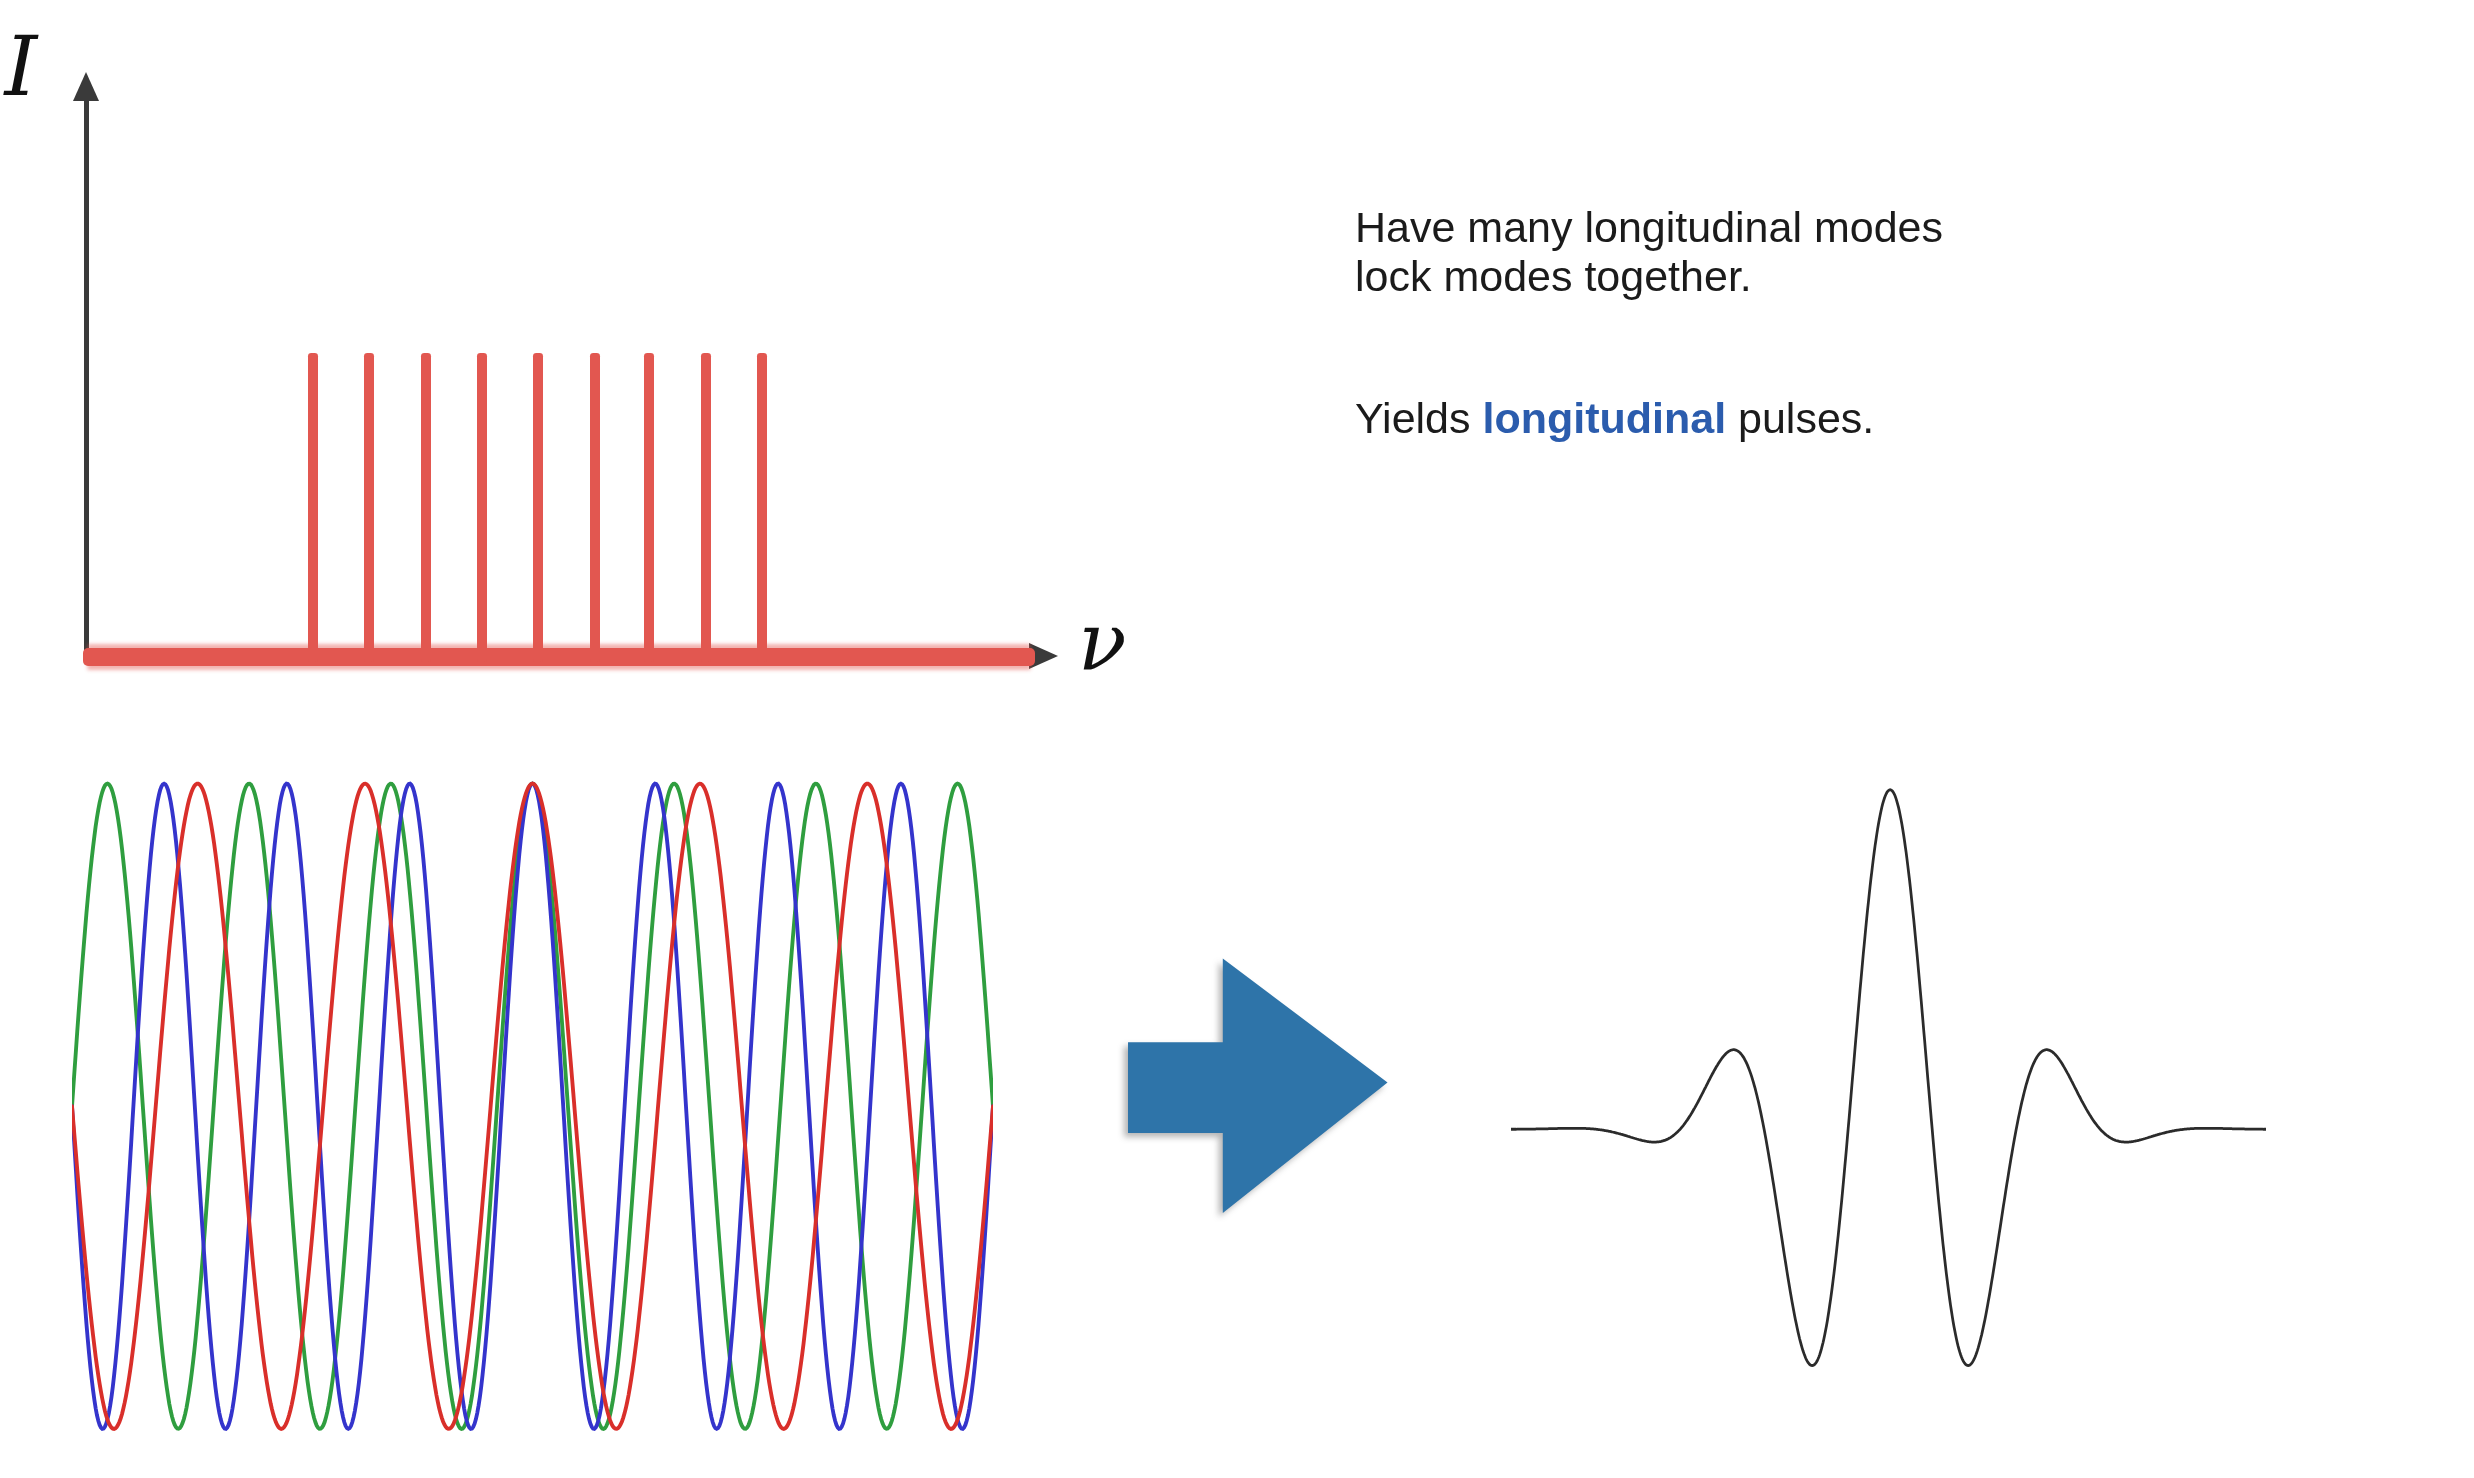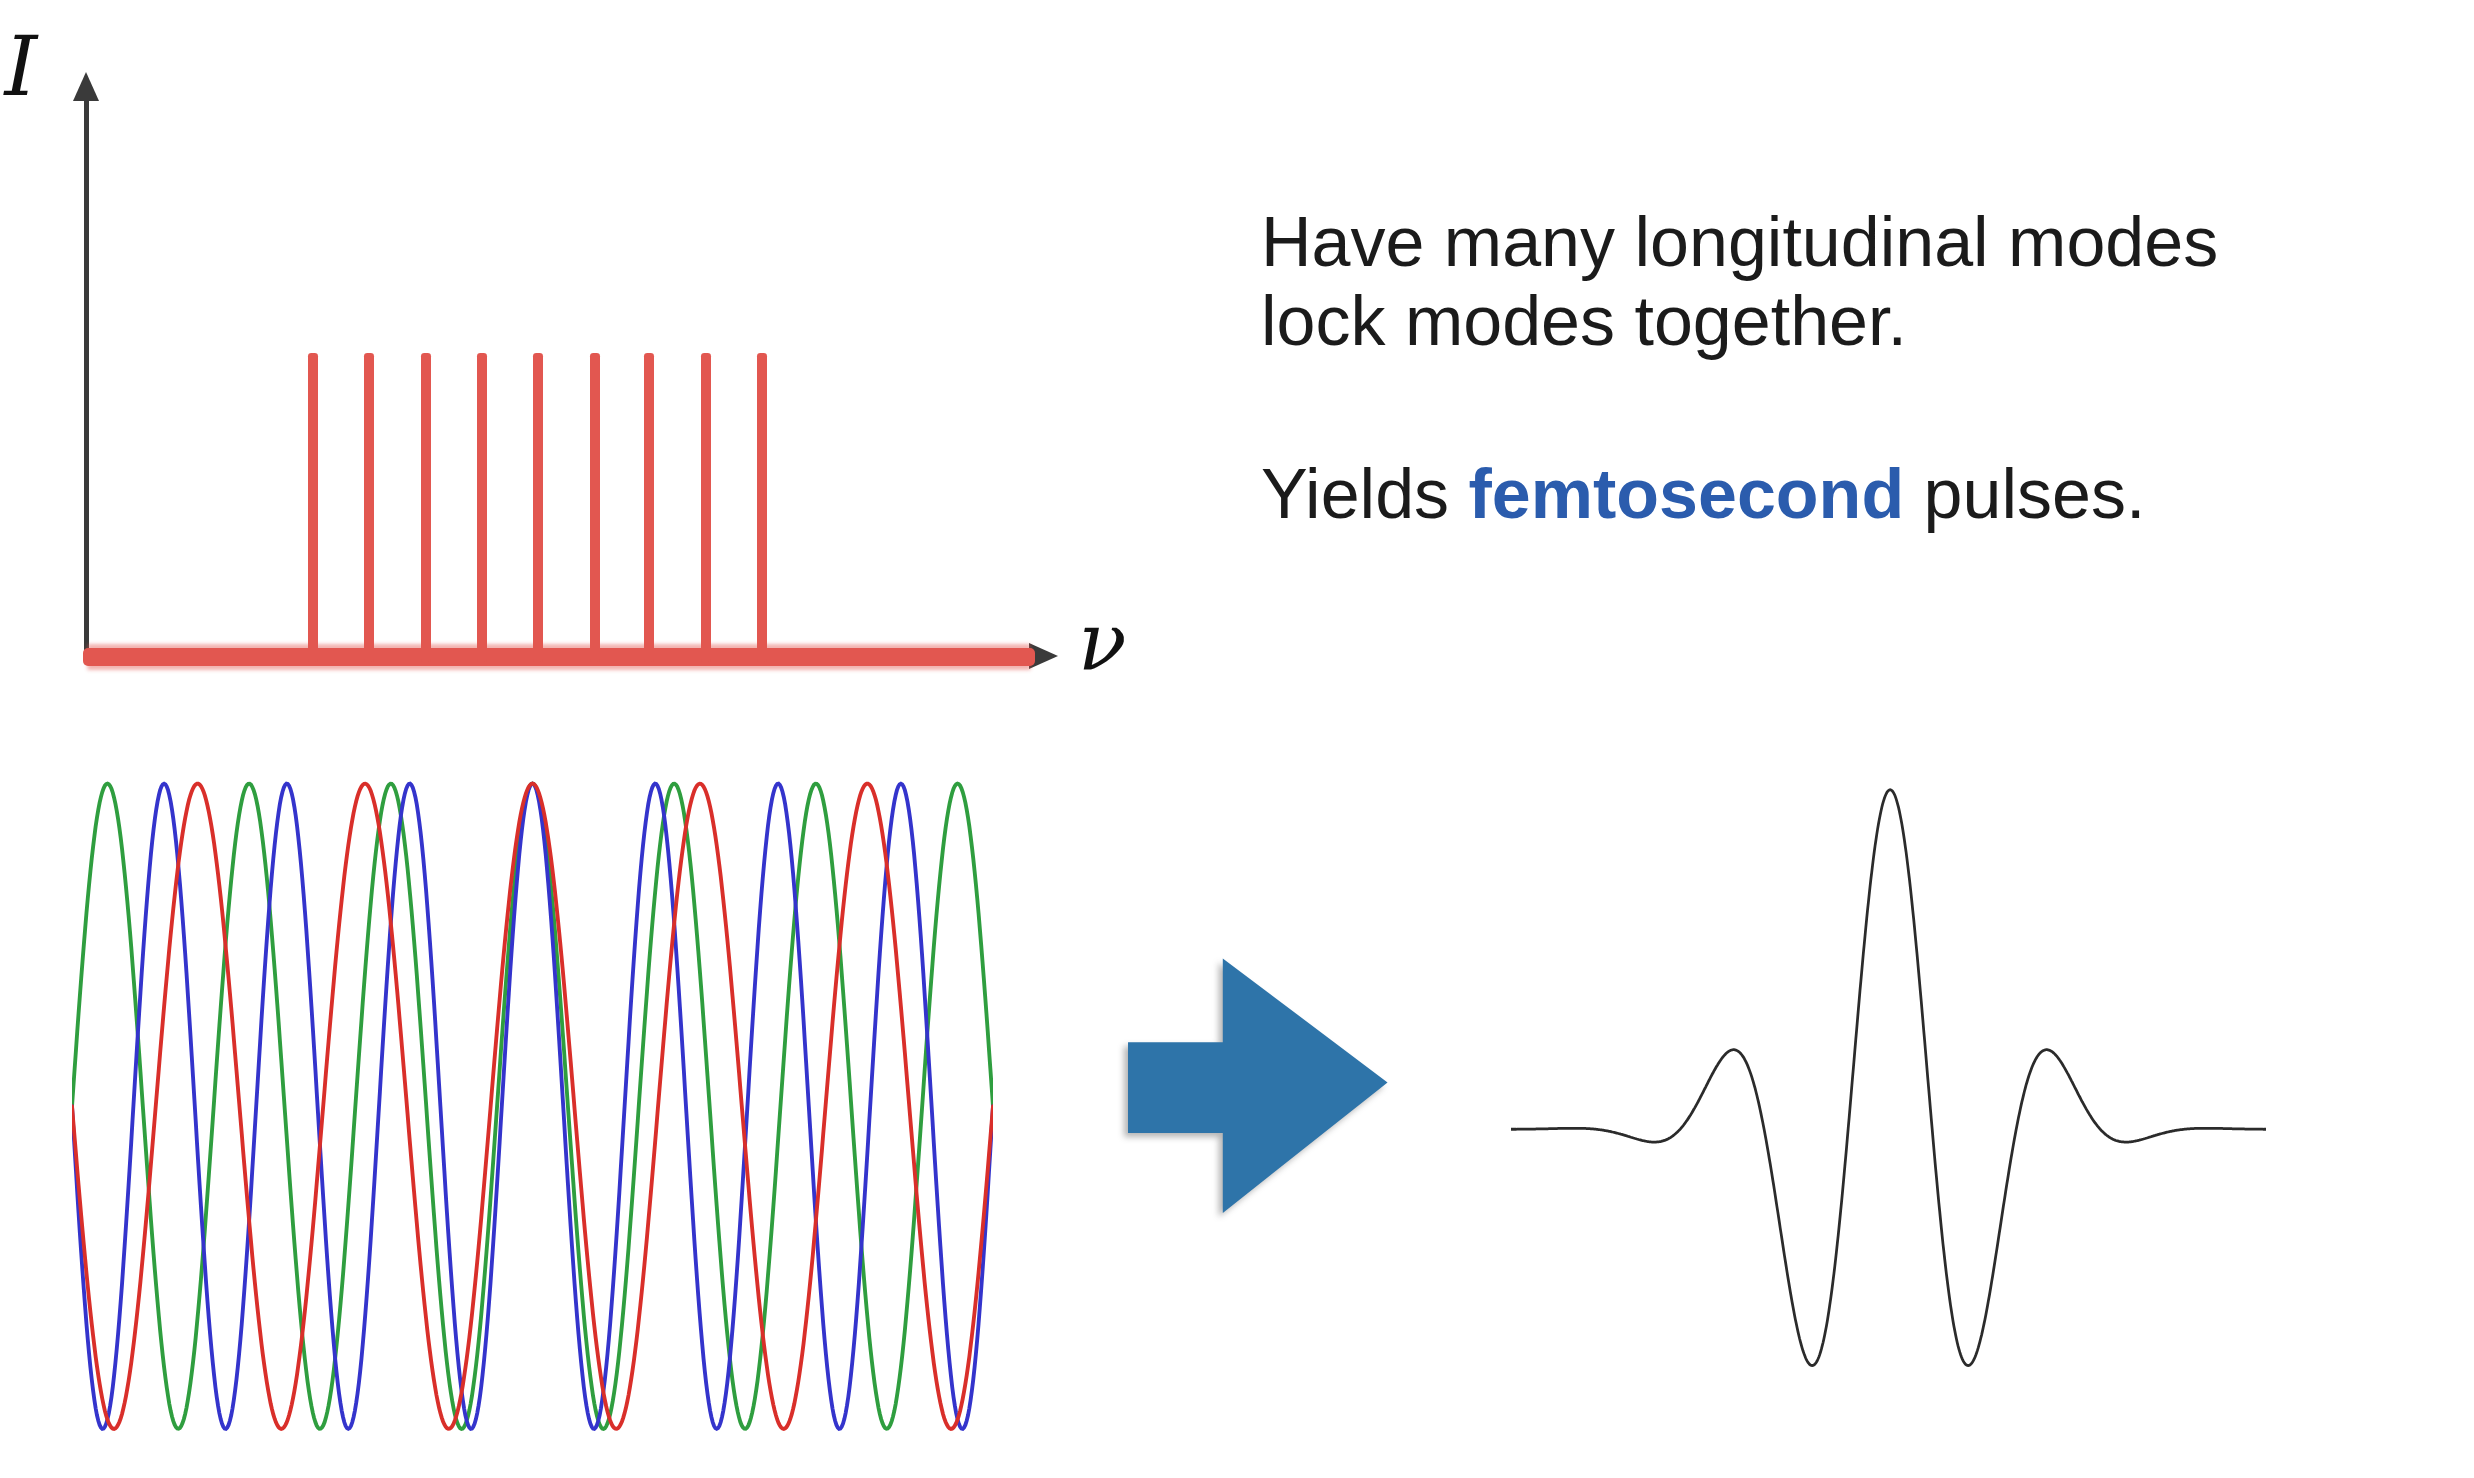--- a/index.html
+++ b/index.html
@@ -20,22 +20,22 @@
   #x-axis-head{position:absolute;left:1029px;top:643px;width:0;height:0;
                border-top:13.2px solid transparent;border-bottom:13.2px solid transparent;
                border-left:29px solid #222;}
   #comb-baseline{position:absolute;left:83px;top:648px;width:952px;height:17.6px;
                  border-radius:5px;
                  box-shadow:0 8.3px 3.9px -4.4px rgba(226,87,80,.45),
                             0 -8.3px 3.9px -4.4px rgba(226,87,80,.45);}
   .spike{position:absolute;border-radius:3.3px;}
 
   
-  #text-block{position:absolute;left:1261px;top:203px;width:1119px;
-              font-size:70px;line-height:1.13;color:#1b1b1b;}
+  #text-block{position:absolute;left:1355px;top:203px;width:1119px;
+              font-size:43px;line-height:1.13;color:#1b1b1b;}
   #yields-line{margin-top:94px;}
   #femto-highlight{font-weight:bold;}
 
   
   #modes-svg{position:absolute;display:block;}
   #arrow-svg{position:absolute;left:1114px;top:943px;display:block;
              filter:drop-shadow(-3.3px 4.4px 3.3px rgba(90,90,90,.45));}
   #pulse-svg{position:absolute;display:block;}
 </style>
 </head>
@@ -61,21 +61,21 @@
         <div class="spike" style="left: 701px; top: 353px; width: 10px; height: 309px; background: rgb(226, 87, 80);"></div>
         <div class="spike" style="left: 757px; top: 353px; width: 10px; height: 309px; background: rgb(226, 87, 80);"></div>
       </div>
     <div id="nu-label">ν</div>
   </div>
 
   <div id="text-block" style="color: rgb(27, 27, 27);">
     <div>Have many longitudinal modes</div>
     <div>lock modes together.</div>
     <div id="yields-line">
-      <span>Yields </span><span id="femto-highlight" style="color: rgb(43, 92, 173);">femtosecond</span><span> pulses.</span>
+      <span>Yields </span><span id="femto-highlight" style="color: rgb(43, 92, 173);">longitudinal</span><span> pulses.</span>
     </div>
   </div>
 
   <svg id="modes-svg" width="921" height="662" viewBox="0 0 1670 1200" style="left: 72px; top: 778px;">
       <polyline points="0.0,595.0 2.4,560.9 4.8,526.9 7.2,493.1 9.5,459.7 11.9,426.8 14.3,394.4 16.7,362.7 19.1,331.8 21.5,301.7 23.9,272.7 26.2,244.8 28.6,218.1 31.0,192.6 33.4,168.6 35.8,145.9 38.2,124.8 40.6,105.3 42.9,87.5 45.3,71.4 47.7,57.1 50.1,44.6 52.5,34.0 54.9,25.3 57.3,18.5 59.6,13.7 62.0,10.8 64.4,10.0 66.8,11.2 69.2,14.3 71.6,19.4 74.0,26.5 76.3,35.5 78.7,46.4 81.1,59.2 83.5,73.8 85.9,90.1 88.3,108.2 90.7,128.0 93.0,149.3 95.4,172.2 97.8,196.5 100.2,222.1 102.6,249.0 105.0,277.1 107.4,306.3 109.7,336.5 112.1,367.5 114.5,399.3 116.9,431.8 119.3,464.8 121.7,498.3 124.1,532.1 126.4,566.1 128.8,600.3 131.2,634.4 133.6,668.3 136.0,702.0 138.4,735.4 140.8,768.3 143.1,800.6 145.5,832.1 147.9,862.9 150.3,892.8 152.7,921.6 155.1,949.4 157.5,975.9 159.8,1001.2 162.2,1025.0 164.6,1047.4 167.0,1068.3 169.4,1087.5 171.8,1105.1 174.2,1120.9 176.5,1135.0 178.9,1147.2 181.3,1157.5 183.7,1165.9 186.1,1172.4 188.5,1176.9 190.9,1179.4 193.2,1179.9 195.6,1178.5 198.0,1175.1 200.4,1169.6 202.8,1162.3 205.2,1153.0 207.6,1141.8 209.9,1128.7 212.3,1113.8 214.7,1097.2 217.1,1078.8 219.5,1058.8 221.9,1037.3 224.3,1014.2 226.6,989.7 229.0,963.8 231.4,936.7 233.8,908.5 236.2,879.1 238.6,848.8 241.0,817.7 243.3,785.7 245.7,753.2 248.1,720.1 250.5,686.5 252.9,652.7 255.3,618.6 257.7,584.5 260.0,550.4 262.4,516.5 264.8,482.8 267.2,449.5 269.6,416.7 272.0,384.5 274.4,353.1 276.7,322.4 279.1,292.7 281.5,264.0 283.9,236.4 286.3,210.1 288.7,185.1 291.1,161.4 293.4,139.3 295.8,118.7 298.2,99.7 300.6,82.4 303.0,66.8 305.4,53.0 307.8,41.1 310.1,31.1 312.5,23.0 314.9,16.8 317.3,12.6 319.7,10.4 322.1,10.1 324.5,11.9 326.8,15.7 329.2,21.4 331.6,29.0 334.0,38.6 336.4,50.1 338.8,63.5 341.2,78.6 343.5,95.5 345.9,114.1 348.3,134.4 350.7,156.2 353.1,179.5 355.5,204.2 357.9,230.3 360.2,257.5 362.6,286.0 365.0,315.5 367.4,345.9 369.8,377.2 372.2,409.2 374.6,441.9 376.9,475.1 379.3,508.7 381.7,542.6 384.1,576.6 386.5,610.8 388.9,644.8 391.3,678.7 393.6,712.3 396.0,745.6 398.4,778.3 400.8,810.4 403.2,841.7 405.6,872.2 408.0,901.8 410.3,930.3 412.7,957.7 415.1,983.8 417.5,1008.7 419.9,1032.1 422.3,1054.0 424.7,1074.4 427.0,1093.1 429.4,1110.1 431.8,1125.4 434.2,1138.9 436.6,1150.6 439.0,1160.3 441.4,1168.1 443.7,1174.0 446.1,1177.9 448.5,1179.8 450.9,1179.7 453.3,1177.6 455.7,1173.6 458.1,1167.6 460.4,1159.6 462.8,1149.7 465.2,1137.9 467.6,1124.3 470.0,1108.9 472.4,1091.7 474.8,1072.9 477.1,1052.4 479.5,1030.3 481.9,1006.8 484.3,981.9 486.7,955.6 489.1,928.1 491.5,899.5 493.8,869.9 496.2,839.3 498.6,807.9 501.0,775.8 503.4,743.0 505.8,709.8 508.2,676.1 510.5,642.2 512.9,608.1 515.3,574.0 517.7,539.9 520.1,506.1 522.5,472.5 524.9,439.4 527.2,406.8 529.6,374.8 532.0,343.5 534.4,313.2 536.8,283.8 539.2,255.4 541.6,228.2 543.9,202.3 546.3,177.6 548.7,154.5 551.1,132.8 553.5,112.6 555.9,94.2 558.3,77.4 560.6,62.4 563.0,49.2 565.4,37.8 567.8,28.4 570.2,20.9 572.6,15.3 575.0,11.7 577.3,10.1 579.7,10.5 582.1,12.8 584.5,17.2 586.9,23.5 589.3,31.8 591.7,42.0 594.0,54.0 596.4,67.9 598.8,83.6 601.2,101.1 603.6,120.2 606.0,140.9 608.4,163.2 610.7,186.9 613.1,212.1 615.5,238.5 617.9,266.2 620.3,295.0 622.7,324.7 625.1,355.5 627.4,387.0 629.8,419.2 632.2,452.1 634.6,485.4 637.0,519.1 639.4,553.0 641.8,587.1 644.1,621.2 646.5,655.3 648.9,689.1 651.3,722.6 653.7,755.7 656.1,788.2 658.5,820.1 660.8,851.2 663.2,881.4 665.6,910.7 668.0,938.9 670.4,965.9 672.8,991.6 675.2,1016.0 677.5,1039.0 679.9,1060.4 682.3,1080.3 684.7,1098.5 687.1,1115.0 689.5,1129.8 691.9,1142.7 694.2,1153.8 696.6,1162.9 699.0,1170.1 701.4,1175.4 703.8,1178.7 706.2,1180.0 708.6,1179.3 710.9,1176.6 713.3,1172.0 715.7,1165.3 718.1,1156.8 720.5,1146.3 722.9,1134.0 725.3,1119.8 727.6,1103.8 730.0,1086.1 732.4,1066.7 734.8,1045.8 737.2,1023.2 739.6,999.3 742.0,973.9 744.3,947.3 746.7,919.5 749.1,890.5 751.5,860.6 753.9,829.7 756.3,798.1 758.7,765.8 761.0,732.8 763.4,699.5 765.8,665.7 768.2,631.7 770.6,597.6 773.0,563.5 775.4,529.5 777.7,495.7 780.1,462.3 782.5,429.3 784.9,396.8 787.3,365.1 789.7,334.1 792.1,304.0 794.4,274.9 796.8,246.9 799.2,220.1 801.6,194.5 804.0,170.4 806.4,147.6 808.8,126.4 811.1,106.8 813.5,88.8 815.9,72.6 818.3,58.1 820.7,45.5 823.1,34.7 825.5,25.9 827.8,18.9 830.2,14.0 832.6,11.0 835.0,10.0 837.4,11.0 839.8,14.0 842.2,18.9 844.5,25.9 846.9,34.7 849.3,45.5 851.7,58.1 854.1,72.6 856.5,88.8 858.9,106.8 861.2,126.4 863.6,147.6 866.0,170.4 868.4,194.5 870.8,220.1 873.2,246.9 875.6,274.9 877.9,304.0 880.3,334.1 882.7,365.1 885.1,396.8 887.5,429.3 889.9,462.3 892.3,495.7 894.6,529.5 897.0,563.5 899.4,597.6 901.8,631.7 904.2,665.7 906.6,699.5 909.0,732.8 911.3,765.8 913.7,798.1 916.1,829.7 918.5,860.6 920.9,890.5 923.3,919.5 925.7,947.3 928.0,973.9 930.4,999.3 932.8,1023.2 935.2,1045.8 937.6,1066.7 940.0,1086.1 942.4,1103.8 944.7,1119.8 947.1,1134.0 949.5,1146.3 951.9,1156.8 954.3,1165.3 956.7,1172.0 959.1,1176.6 961.4,1179.3 963.8,1180.0 966.2,1178.7 968.6,1175.4 971.0,1170.1 973.4,1162.9 975.8,1153.8 978.1,1142.7 980.5,1129.8 982.9,1115.0 985.3,1098.5 987.7,1080.3 990.1,1060.4 992.5,1039.0 994.8,1016.0 997.2,991.6 999.6,965.9 1002.0,938.9 1004.4,910.7 1006.8,881.4 1009.2,851.2 1011.5,820.1 1013.9,788.2 1016.3,755.7 1018.7,722.6 1021.1,689.1 1023.5,655.3 1025.9,621.2 1028.2,587.1 1030.6,553.0 1033.0,519.1 1035.4,485.4 1037.8,452.1 1040.2,419.2 1042.6,387.0 1044.9,355.5 1047.3,324.7 1049.7,295.0 1052.1,266.2 1054.5,238.5 1056.9,212.1 1059.3,186.9 1061.6,163.2 1064.0,140.9 1066.4,120.2 1068.8,101.1 1071.2,83.6 1073.6,67.9 1076.0,54.0 1078.3,42.0 1080.7,31.8 1083.1,23.5 1085.5,17.2 1087.9,12.8 1090.3,10.5 1092.7,10.1 1095.0,11.7 1097.4,15.3 1099.8,20.9 1102.2,28.4 1104.6,37.8 1107.0,49.2 1109.4,62.4 1111.7,77.4 1114.1,94.2 1116.5,112.6 1118.9,132.8 1121.3,154.5 1123.7,177.6 1126.1,202.3 1128.4,228.2 1130.8,255.4 1133.2,283.8 1135.6,313.2 1138.0,343.5 1140.4,374.8 1142.8,406.8 1145.1,439.4 1147.5,472.5 1149.9,506.1 1152.3,539.9 1154.7,574.0 1157.1,608.1 1159.5,642.2 1161.8,676.1 1164.2,709.8 1166.6,743.0 1169.0,775.8 1171.4,807.9 1173.8,839.3 1176.2,869.9 1178.5,899.5 1180.9,928.1 1183.3,955.6 1185.7,981.9 1188.1,1006.8 1190.5,1030.3 1192.9,1052.4 1195.2,1072.9 1197.6,1091.7 1200.0,1108.9 1202.4,1124.3 1204.8,1137.9 1207.2,1149.7 1209.6,1159.6 1211.9,1167.6 1214.3,1173.6 1216.7,1177.6 1219.1,1179.7 1221.5,1179.8 1223.9,1177.9 1226.3,1174.0 1228.6,1168.1 1231.0,1160.3 1233.4,1150.6 1235.8,1138.9 1238.2,1125.4 1240.6,1110.1 1243.0,1093.1 1245.3,1074.4 1247.7,1054.0 1250.1,1032.1 1252.5,1008.7 1254.9,983.8 1257.3,957.7 1259.7,930.3 1262.0,901.8 1264.4,872.2 1266.8,841.7 1269.2,810.4 1271.6,778.3 1274.0,745.6 1276.4,712.3 1278.7,678.7 1281.1,644.8 1283.5,610.8 1285.9,576.6 1288.3,542.6 1290.7,508.7 1293.1,475.1 1295.4,441.9 1297.8,409.2 1300.2,377.2 1302.6,345.9 1305.0,315.5 1307.4,286.0 1309.8,257.5 1312.1,230.3 1314.5,204.2 1316.9,179.5 1319.3,156.2 1321.7,134.4 1324.1,114.1 1326.5,95.5 1328.8,78.6 1331.2,63.5 1333.6,50.1 1336.0,38.6 1338.4,29.0 1340.8,21.4 1343.2,15.7 1345.5,11.9 1347.9,10.1 1350.3,10.4 1352.7,12.6 1355.1,16.8 1357.5,23.0 1359.9,31.1 1362.2,41.1 1364.6,53.0 1367.0,66.8 1369.4,82.4 1371.8,99.7 1374.2,118.7 1376.6,139.3 1378.9,161.4 1381.3,185.1 1383.7,210.1 1386.1,236.4 1388.5,264.0 1390.9,292.7 1393.3,322.4 1395.6,353.1 1398.0,384.5 1400.4,416.7 1402.8,449.5 1405.2,482.8 1407.6,516.5 1410.0,550.4 1412.3,584.5 1414.7,618.6 1417.1,652.7 1419.5,686.5 1421.9,720.1 1424.3,753.2 1426.7,785.7 1429.0,817.7 1431.4,848.8 1433.8,879.1 1436.2,908.5 1438.6,936.7 1441.0,963.8 1443.4,989.7 1445.7,1014.2 1448.1,1037.3 1450.5,1058.8 1452.9,1078.8 1455.3,1097.2 1457.7,1113.8 1460.1,1128.7 1462.4,1141.8 1464.8,1153.0 1467.2,1162.3 1469.6,1169.6 1472.0,1175.1 1474.4,1178.5 1476.8,1179.9 1479.1,1179.4 1481.5,1176.9 1483.9,1172.4 1486.3,1165.9 1488.7,1157.5 1491.1,1147.2 1493.5,1135.0 1495.8,1120.9 1498.2,1105.1 1500.6,1087.5 1503.0,1068.3 1505.4,1047.4 1507.8,1025.0 1510.2,1001.2 1512.5,975.9 1514.9,949.4 1517.3,921.6 1519.7,892.8 1522.1,862.9 1524.5,832.1 1526.9,800.6 1529.2,768.3 1531.6,735.4 1534.0,702.0 1536.4,668.3 1538.8,634.4 1541.2,600.3 1543.6,566.1 1545.9,532.1 1548.3,498.3 1550.7,464.8 1553.1,431.8 1555.5,399.3 1557.9,367.5 1560.3,336.5 1562.6,306.3 1565.0,277.1 1567.4,249.0 1569.8,222.1 1572.2,196.5 1574.6,172.2 1577.0,149.3 1579.3,128.0 1581.7,108.2 1584.1,90.1 1586.5,73.8 1588.9,59.2 1591.3,46.4 1593.7,35.5 1596.0,26.5 1598.4,19.4 1600.8,14.3 1603.2,11.2 1605.6,10.0 1608.0,10.8 1610.4,13.7 1612.7,18.5 1615.1,25.3 1617.5,34.0 1619.9,44.6 1622.3,57.1 1624.7,71.4 1627.1,87.5 1629.4,105.3 1631.8,124.8 1634.2,145.9 1636.6,168.6 1639.0,192.6 1641.4,218.1 1643.8,244.8 1646.1,272.7 1648.5,301.7 1650.9,331.8 1653.3,362.7 1655.7,394.4 1658.1,426.8 1660.5,459.7 1662.8,493.1 1665.2,526.9 1667.6,560.9 1670.0,595.0" fill="none" stroke="#2f9e3f" stroke-width="7" stroke-linecap="round"></polyline>
       <polyline points="0.0,595.0 2.4,634.4 4.8,673.5 7.2,712.3 9.5,750.6 11.9,788.2 14.3,824.9 16.7,860.6 19.1,895.0 21.5,928.1 23.9,959.7 26.2,989.7 28.6,1017.8 31.0,1044.1 33.4,1068.3 35.8,1090.3 38.2,1110.1 40.6,1127.6 42.9,1142.7 45.3,1155.3 47.7,1165.3 50.1,1172.8 52.5,1177.6 54.9,1179.9 57.3,1179.4 59.6,1176.3 62.0,1170.6 64.4,1162.3 66.8,1151.4 69.2,1137.9 71.6,1122.1 74.0,1103.8 76.3,1083.2 78.7,1060.4 81.1,1035.5 83.5,1008.7 85.9,979.9 88.3,949.4 90.7,917.3 93.0,883.7 95.4,848.8 97.8,812.8 100.2,775.8 102.6,737.9 105.0,699.5 107.4,660.5 109.7,621.2 112.1,581.9 114.5,542.6 116.9,503.5 119.3,464.8 121.7,426.8 124.1,389.4 126.4,353.1 128.8,317.8 131.2,283.8 133.6,251.1 136.0,220.1 138.4,190.7 140.8,163.2 143.1,137.6 145.5,114.1 147.9,92.8 150.3,73.8 152.7,57.1 155.1,42.8 157.5,31.1 159.8,21.9 162.2,15.3 164.6,11.3 167.0,10.0 169.4,11.3 171.8,15.3 174.2,21.9 176.5,31.1 178.9,42.8 181.3,57.1 183.7,73.8 186.1,92.8 188.5,114.1 190.9,137.6 193.2,163.2 195.6,190.7 198.0,220.1 200.4,251.1 202.8,283.8 205.2,317.8 207.6,353.1 209.9,389.4 212.3,426.8 214.7,464.8 217.1,503.5 219.5,542.6 221.9,581.9 224.3,621.2 226.6,660.5 229.0,699.5 231.4,737.9 233.8,775.8 236.2,812.8 238.6,848.8 241.0,883.7 243.3,917.3 245.7,949.4 248.1,979.9 250.5,1008.7 252.9,1035.5 255.3,1060.4 257.7,1083.2 260.0,1103.8 262.4,1122.1 264.8,1137.9 267.2,1151.4 269.6,1162.3 272.0,1170.6 274.4,1176.3 276.7,1179.4 279.1,1179.9 281.5,1177.6 283.9,1172.8 286.3,1165.3 288.7,1155.3 291.1,1142.7 293.4,1127.6 295.8,1110.1 298.2,1090.3 300.6,1068.3 303.0,1044.1 305.4,1017.8 307.8,989.7 310.1,959.7 312.5,928.1 314.9,895.0 317.3,860.6 319.7,824.9 322.1,788.2 324.5,750.6 326.8,712.3 329.2,673.5 331.6,634.4 334.0,595.0 336.4,555.6 338.8,516.5 341.2,477.7 343.5,439.4 345.9,401.8 348.3,365.1 350.7,329.4 353.1,295.0 355.5,261.9 357.9,230.3 360.2,200.3 362.6,172.2 365.0,145.9 367.4,121.7 369.8,99.7 372.2,79.9 374.6,62.4 376.9,47.3 379.3,34.7 381.7,24.7 384.1,17.2 386.5,12.4 388.9,10.1 391.3,10.6 393.6,13.7 396.0,19.4 398.4,27.7 400.8,38.6 403.2,52.1 405.6,67.9 408.0,86.2 410.3,106.8 412.7,129.6 415.1,154.5 417.5,181.3 419.9,210.1 422.3,240.6 424.7,272.7 427.0,306.3 429.4,341.2 431.8,377.2 434.2,414.2 436.6,452.1 439.0,490.5 441.4,529.5 443.7,568.8 446.1,608.1 448.5,647.4 450.9,686.5 453.3,725.2 455.7,763.2 458.1,800.6 460.4,836.9 462.8,872.2 465.2,906.2 467.6,938.9 470.0,969.9 472.4,999.3 474.8,1026.8 477.1,1052.4 479.5,1075.9 481.9,1097.2 484.3,1116.2 486.7,1132.9 489.1,1147.2 491.5,1158.9 493.8,1168.1 496.2,1174.7 498.6,1178.7 501.0,1180.0 503.4,1178.7 505.8,1174.7 508.2,1168.1 510.5,1158.9 512.9,1147.2 515.3,1132.9 517.7,1116.2 520.1,1097.2 522.5,1075.9 524.9,1052.4 527.2,1026.8 529.6,999.3 532.0,969.9 534.4,938.9 536.8,906.2 539.2,872.2 541.6,836.9 543.9,800.6 546.3,763.2 548.7,725.2 551.1,686.5 553.5,647.4 555.9,608.1 558.3,568.8 560.6,529.5 563.0,490.5 565.4,452.1 567.8,414.2 570.2,377.2 572.6,341.2 575.0,306.3 577.3,272.7 579.7,240.6 582.1,210.1 584.5,181.3 586.9,154.5 589.3,129.6 591.7,106.8 594.0,86.2 596.4,67.9 598.8,52.1 601.2,38.6 603.6,27.7 606.0,19.4 608.4,13.7 610.7,10.6 613.1,10.1 615.5,12.4 617.9,17.2 620.3,24.7 622.7,34.7 625.1,47.3 627.4,62.4 629.8,79.9 632.2,99.7 634.6,121.7 637.0,145.9 639.4,172.2 641.8,200.3 644.1,230.3 646.5,261.9 648.9,295.0 651.3,329.4 653.7,365.1 656.1,401.8 658.5,439.4 660.8,477.7 663.2,516.5 665.6,555.6 668.0,595.0 670.4,634.4 672.8,673.5 675.2,712.3 677.5,750.6 679.9,788.2 682.3,824.9 684.7,860.6 687.1,895.0 689.5,928.1 691.9,959.7 694.2,989.7 696.6,1017.8 699.0,1044.1 701.4,1068.3 703.8,1090.3 706.2,1110.1 708.6,1127.6 710.9,1142.7 713.3,1155.3 715.7,1165.3 718.1,1172.8 720.5,1177.6 722.9,1179.9 725.3,1179.4 727.6,1176.3 730.0,1170.6 732.4,1162.3 734.8,1151.4 737.2,1137.9 739.6,1122.1 742.0,1103.8 744.3,1083.2 746.7,1060.4 749.1,1035.5 751.5,1008.7 753.9,979.9 756.3,949.4 758.7,917.3 761.0,883.7 763.4,848.8 765.8,812.8 768.2,775.8 770.6,737.9 773.0,699.5 775.4,660.5 777.7,621.2 780.1,581.9 782.5,542.6 784.9,503.5 787.3,464.8 789.7,426.8 792.1,389.4 794.4,353.1 796.8,317.8 799.2,283.8 801.6,251.1 804.0,220.1 806.4,190.7 808.8,163.2 811.1,137.6 813.5,114.1 815.9,92.8 818.3,73.8 820.7,57.1 823.1,42.8 825.5,31.1 827.8,21.9 830.2,15.3 832.6,11.3 835.0,10.0 837.4,11.3 839.8,15.3 842.2,21.9 844.5,31.1 846.9,42.8 849.3,57.1 851.7,73.8 854.1,92.8 856.5,114.1 858.9,137.6 861.2,163.2 863.6,190.7 866.0,220.1 868.4,251.1 870.8,283.8 873.2,317.8 875.6,353.1 877.9,389.4 880.3,426.8 882.7,464.8 885.1,503.5 887.5,542.6 889.9,581.9 892.3,621.2 894.6,660.5 897.0,699.5 899.4,737.9 901.8,775.8 904.2,812.8 906.6,848.8 909.0,883.7 911.3,917.3 913.7,949.4 916.1,979.9 918.5,1008.7 920.9,1035.5 923.3,1060.4 925.7,1083.2 928.0,1103.8 930.4,1122.1 932.8,1137.9 935.2,1151.4 937.6,1162.3 940.0,1170.6 942.4,1176.3 944.7,1179.4 947.1,1179.9 949.5,1177.6 951.9,1172.8 954.3,1165.3 956.7,1155.3 959.1,1142.7 961.4,1127.6 963.8,1110.1 966.2,1090.3 968.6,1068.3 971.0,1044.1 973.4,1017.8 975.8,989.7 978.1,959.7 980.5,928.1 982.9,895.0 985.3,860.6 987.7,824.9 990.1,788.2 992.5,750.6 994.8,712.3 997.2,673.5 999.6,634.4 1002.0,595.0 1004.4,555.6 1006.8,516.5 1009.2,477.7 1011.5,439.4 1013.9,401.8 1016.3,365.1 1018.7,329.4 1021.1,295.0 1023.5,261.9 1025.9,230.3 1028.2,200.3 1030.6,172.2 1033.0,145.9 1035.4,121.7 1037.8,99.7 1040.2,79.9 1042.6,62.4 1044.9,47.3 1047.3,34.7 1049.7,24.7 1052.1,17.2 1054.5,12.4 1056.9,10.1 1059.3,10.6 1061.6,13.7 1064.0,19.4 1066.4,27.7 1068.8,38.6 1071.2,52.1 1073.6,67.9 1076.0,86.2 1078.3,106.8 1080.7,129.6 1083.1,154.5 1085.5,181.3 1087.9,210.1 1090.3,240.6 1092.7,272.7 1095.0,306.3 1097.4,341.2 1099.8,377.2 1102.2,414.2 1104.6,452.1 1107.0,490.5 1109.4,529.5 1111.7,568.8 1114.1,608.1 1116.5,647.4 1118.9,686.5 1121.3,725.2 1123.7,763.2 1126.1,800.6 1128.4,836.9 1130.8,872.2 1133.2,906.2 1135.6,938.9 1138.0,969.9 1140.4,999.3 1142.8,1026.8 1145.1,1052.4 1147.5,1075.9 1149.9,1097.2 1152.3,1116.2 1154.7,1132.9 1157.1,1147.2 1159.5,1158.9 1161.8,1168.1 1164.2,1174.7 1166.6,1178.7 1169.0,1180.0 1171.4,1178.7 1173.8,1174.7 1176.2,1168.1 1178.5,1158.9 1180.9,1147.2 1183.3,1132.9 1185.7,1116.2 1188.1,1097.2 1190.5,1075.9 1192.9,1052.4 1195.2,1026.8 1197.6,999.3 1200.0,969.9 1202.4,938.9 1204.8,906.2 1207.2,872.2 1209.6,836.9 1211.9,800.6 1214.3,763.2 1216.7,725.2 1219.1,686.5 1221.5,647.4 1223.9,608.1 1226.3,568.8 1228.6,529.5 1231.0,490.5 1233.4,452.1 1235.8,414.2 1238.2,377.2 1240.6,341.2 1243.0,306.3 1245.3,272.7 1247.7,240.6 1250.1,210.1 1252.5,181.3 1254.9,154.5 1257.3,129.6 1259.7,106.8 1262.0,86.2 1264.4,67.9 1266.8,52.1 1269.2,38.6 1271.6,27.7 1274.0,19.4 1276.4,13.7 1278.7,10.6 1281.1,10.1 1283.5,12.4 1285.9,17.2 1288.3,24.7 1290.7,34.7 1293.1,47.3 1295.4,62.4 1297.8,79.9 1300.2,99.7 1302.6,121.7 1305.0,145.9 1307.4,172.2 1309.8,200.3 1312.1,230.3 1314.5,261.9 1316.9,295.0 1319.3,329.4 1321.7,365.1 1324.1,401.8 1326.5,439.4 1328.8,477.7 1331.2,516.5 1333.6,555.6 1336.0,595.0 1338.4,634.4 1340.8,673.5 1343.2,712.3 1345.5,750.6 1347.9,788.2 1350.3,824.9 1352.7,860.6 1355.1,895.0 1357.5,928.1 1359.9,959.7 1362.2,989.7 1364.6,1017.8 1367.0,1044.1 1369.4,1068.3 1371.8,1090.3 1374.2,1110.1 1376.6,1127.6 1378.9,1142.7 1381.3,1155.3 1383.7,1165.3 1386.1,1172.8 1388.5,1177.6 1390.9,1179.9 1393.3,1179.4 1395.6,1176.3 1398.0,1170.6 1400.4,1162.3 1402.8,1151.4 1405.2,1137.9 1407.6,1122.1 1410.0,1103.8 1412.3,1083.2 1414.7,1060.4 1417.1,1035.5 1419.5,1008.7 1421.9,979.9 1424.3,949.4 1426.7,917.3 1429.0,883.7 1431.4,848.8 1433.8,812.8 1436.2,775.8 1438.6,737.9 1441.0,699.5 1443.4,660.5 1445.7,621.2 1448.1,581.9 1450.5,542.6 1452.9,503.5 1455.3,464.8 1457.7,426.8 1460.1,389.4 1462.4,353.1 1464.8,317.8 1467.2,283.8 1469.6,251.1 1472.0,220.1 1474.4,190.7 1476.8,163.2 1479.1,137.6 1481.5,114.1 1483.9,92.8 1486.3,73.8 1488.7,57.1 1491.1,42.8 1493.5,31.1 1495.8,21.9 1498.2,15.3 1500.6,11.3 1503.0,10.0 1505.4,11.3 1507.8,15.3 1510.2,21.9 1512.5,31.1 1514.9,42.8 1517.3,57.1 1519.7,73.8 1522.1,92.8 1524.5,114.1 1526.9,137.6 1529.2,163.2 1531.6,190.7 1534.0,220.1 1536.4,251.1 1538.8,283.8 1541.2,317.8 1543.6,353.1 1545.9,389.4 1548.3,426.8 1550.7,464.8 1553.1,503.5 1555.5,542.6 1557.9,581.9 1560.3,621.2 1562.6,660.5 1565.0,699.5 1567.4,737.9 1569.8,775.8 1572.2,812.8 1574.6,848.8 1577.0,883.7 1579.3,917.3 1581.7,949.4 1584.1,979.9 1586.5,1008.7 1588.9,1035.5 1591.3,1060.4 1593.7,1083.2 1596.0,1103.8 1598.4,1122.1 1600.8,1137.9 1603.2,1151.4 1605.6,1162.3 1608.0,1170.6 1610.4,1176.3 1612.7,1179.4 1615.1,1179.9 1617.5,1177.6 1619.9,1172.8 1622.3,1165.3 1624.7,1155.3 1627.1,1142.7 1629.4,1127.6 1631.8,1110.1 1634.2,1090.3 1636.6,1068.3 1639.0,1044.1 1641.4,1017.8 1643.8,989.7 1646.1,959.7 1648.5,928.1 1650.9,895.0 1653.3,860.6 1655.7,824.9 1658.1,788.2 1660.5,750.6 1662.8,712.3 1665.2,673.5 1667.6,634.4 1670.0,595.0" fill="none" stroke="#3434cc" stroke-width="7" stroke-linecap="round"></polyline>
       <polyline points="0.0,595.0 2.4,623.9 4.8,652.7 7.2,681.3 9.5,709.8 11.9,737.9 14.3,765.8 16.7,793.2 19.1,820.1 21.5,846.5 23.9,872.2 26.2,897.3 28.6,921.6 31.0,945.2 33.4,967.9 35.8,989.7 38.2,1010.5 40.6,1030.3 42.9,1049.1 45.3,1066.7 47.7,1083.2 50.1,1098.5 52.5,1112.6 54.9,1125.4 57.3,1137.0 59.6,1147.2 62.0,1156.0 64.4,1163.5 66.8,1169.6 69.2,1174.3 71.6,1177.6 74.0,1179.5 76.3,1180.0 78.7,1179.0 81.1,1176.6 83.5,1172.8 85.9,1167.6 88.3,1161.0 90.7,1153.0 93.0,1143.6 95.4,1132.9 97.8,1120.9 100.2,1107.6 102.6,1093.1 105.0,1077.4 107.4,1060.4 109.7,1042.4 112.1,1023.2 114.5,1003.1 116.9,981.9 119.3,959.7 121.7,936.7 124.1,912.9 126.4,888.3 128.8,862.9 131.2,836.9 133.6,810.4 136.0,783.2 138.4,755.7 140.8,727.7 143.1,699.5 145.5,670.9 147.9,642.2 150.3,613.4 152.7,584.5 155.1,555.6 157.5,526.9 159.8,498.3 162.2,469.9 164.6,441.9 167.0,414.2 169.4,387.0 171.8,360.3 174.2,334.1 176.5,308.6 178.9,283.8 181.3,259.7 183.7,236.4 186.1,214.1 188.5,192.6 190.9,172.2 193.2,152.7 195.6,134.4 198.0,117.1 200.4,101.1 202.8,86.2 205.2,72.6 207.6,60.2 209.9,49.2 212.3,39.4 214.7,31.1 217.1,24.1 219.5,18.5 221.9,14.3 224.3,11.5 226.6,10.1 229.0,10.2 231.4,11.7 233.8,14.6 236.2,18.9 238.6,24.7 241.0,31.8 243.3,40.3 245.7,50.1 248.1,61.3 250.5,73.8 252.9,87.5 255.3,102.5 257.7,118.7 260.0,136.0 262.4,154.5 264.8,174.0 267.2,194.5 269.6,216.1 272.0,238.5 274.4,261.9 276.7,286.0 279.1,310.9 281.5,336.5 283.9,362.7 286.3,389.4 288.7,416.7 291.1,444.4 293.4,472.5 295.8,500.9 298.2,529.5 300.6,558.3 303.0,587.1 305.4,616.0 307.8,644.8 310.1,673.5 312.5,702.0 314.9,730.3 317.3,758.2 319.7,785.7 322.1,812.8 324.5,839.3 326.8,865.3 329.2,890.5 331.6,915.1 334.0,938.9 336.4,961.8 338.8,983.8 341.2,1004.9 343.5,1025.0 345.9,1044.1 348.3,1062.0 350.7,1078.8 353.1,1094.5 355.5,1108.9 357.9,1122.1 360.2,1134.0 362.6,1144.5 365.0,1153.8 367.4,1161.6 369.8,1168.1 372.2,1173.2 374.6,1176.9 376.9,1179.2 379.3,1180.0 381.7,1179.4 384.1,1177.4 386.5,1174.0 388.9,1169.1 391.3,1162.9 393.6,1155.3 396.0,1146.3 398.4,1136.0 400.8,1124.3 403.2,1111.4 405.6,1097.2 408.0,1081.8 410.3,1065.2 412.7,1047.4 415.1,1028.6 417.5,1008.7 419.9,987.7 422.3,965.9 424.7,943.1 427.0,919.5 429.4,895.0 431.8,869.9 434.2,844.1 436.6,817.7 439.0,790.7 441.4,763.2 443.7,735.4 446.1,707.2 448.5,678.7 450.9,650.1 453.3,621.2 455.7,592.4 458.1,563.5 460.4,534.7 462.8,506.1 465.2,477.7 467.6,449.5 470.0,421.7 472.4,394.4 474.8,367.5 477.1,341.2 479.5,315.5 481.9,290.5 484.3,266.2 486.7,242.7 489.1,220.1 491.5,198.4 493.8,177.6 496.2,157.9 498.6,139.3 501.0,121.7 503.4,105.3 505.8,90.1 508.2,76.2 510.5,63.5 512.9,52.1 515.3,42.0 517.7,33.2 520.1,25.9 522.5,19.9 524.9,15.3 527.2,12.1 529.6,10.4 532.0,10.1 534.4,11.2 536.8,13.7 539.2,17.6 541.6,23.0 543.9,29.7 546.3,37.8 548.7,47.3 551.1,58.1 553.5,70.2 555.9,83.6 558.3,98.3 560.6,114.1 563.0,131.2 565.4,149.3 567.8,168.6 570.2,188.8 572.6,210.1 575.0,232.3 577.3,255.4 579.7,279.3 582.1,304.0 584.5,329.4 586.9,355.5 589.3,382.1 591.7,409.2 594.0,436.8 596.4,464.8 598.8,493.1 601.2,521.7 603.6,550.4 606.0,579.2 608.4,608.1 610.7,637.0 613.1,665.7 615.5,694.3 617.9,722.6 620.3,750.6 622.7,778.3 625.1,805.5 627.4,832.1 629.8,858.2 632.2,883.7 634.6,908.5 637.0,932.5 639.4,955.6 641.8,977.9 644.1,999.3 646.5,1019.6 648.9,1039.0 651.3,1057.2 653.7,1074.4 656.1,1090.3 658.5,1105.1 660.8,1118.6 663.2,1130.8 665.6,1141.8 668.0,1151.4 670.4,1159.6 672.8,1166.5 675.2,1172.0 677.5,1176.0 679.9,1178.7 682.3,1179.9 684.7,1179.7 687.1,1178.1 689.5,1175.1 691.9,1170.6 694.2,1164.7 696.6,1157.5 699.0,1148.9 701.4,1138.9 703.8,1127.6 706.2,1115.0 708.6,1101.2 710.9,1086.1 713.3,1069.8 715.7,1052.4 718.1,1033.8 720.5,1014.2 722.9,993.5 725.3,971.9 727.6,949.4 730.0,926.0 732.4,901.8 734.8,876.8 737.2,851.2 739.6,824.9 742.0,798.1 744.3,770.8 746.7,743.0 749.1,714.9 751.5,686.5 753.9,657.9 756.3,629.1 758.7,600.3 761.0,571.4 763.4,542.6 765.8,513.9 768.2,485.4 770.6,457.2 773.0,429.3 775.4,401.8 777.7,374.8 780.1,348.3 782.5,322.4 784.9,297.2 787.3,272.7 789.7,249.0 792.1,226.2 794.4,204.2 796.8,183.2 799.2,163.2 801.6,144.2 804.0,126.4 806.4,109.7 808.8,94.2 811.1,79.9 813.5,66.8 815.9,55.0 818.3,44.6 820.7,35.5 823.1,27.7 825.5,21.4 827.8,16.4 830.2,12.8 832.6,10.7 835.0,10.0 837.4,10.7 839.8,12.8 842.2,16.4 844.5,21.4 846.9,27.7 849.3,35.5 851.7,44.6 854.1,55.0 856.5,66.8 858.9,79.9 861.2,94.2 863.6,109.7 866.0,126.4 868.4,144.2 870.8,163.2 873.2,183.2 875.6,204.2 877.9,226.2 880.3,249.0 882.7,272.7 885.1,297.2 887.5,322.4 889.9,348.3 892.3,374.8 894.6,401.8 897.0,429.3 899.4,457.2 901.8,485.4 904.2,513.9 906.6,542.6 909.0,571.4 911.3,600.3 913.7,629.1 916.1,657.9 918.5,686.5 920.9,714.9 923.3,743.0 925.7,770.8 928.0,798.1 930.4,824.9 932.8,851.2 935.2,876.8 937.6,901.8 940.0,926.0 942.4,949.4 944.7,971.9 947.1,993.5 949.5,1014.2 951.9,1033.8 954.3,1052.4 956.7,1069.8 959.1,1086.1 961.4,1101.2 963.8,1115.0 966.2,1127.6 968.6,1138.9 971.0,1148.9 973.4,1157.5 975.8,1164.7 978.1,1170.6 980.5,1175.1 982.9,1178.1 985.3,1179.7 987.7,1179.9 990.1,1178.7 992.5,1176.0 994.8,1172.0 997.2,1166.5 999.6,1159.6 1002.0,1151.4 1004.4,1141.8 1006.8,1130.8 1009.2,1118.6 1011.5,1105.1 1013.9,1090.3 1016.3,1074.4 1018.7,1057.2 1021.1,1039.0 1023.5,1019.6 1025.9,999.3 1028.2,977.9 1030.6,955.6 1033.0,932.5 1035.4,908.5 1037.8,883.7 1040.2,858.2 1042.6,832.1 1044.9,805.5 1047.3,778.3 1049.7,750.6 1052.1,722.6 1054.5,694.3 1056.9,665.7 1059.3,637.0 1061.6,608.1 1064.0,579.2 1066.4,550.4 1068.8,521.7 1071.2,493.1 1073.6,464.8 1076.0,436.8 1078.3,409.2 1080.7,382.1 1083.1,355.5 1085.5,329.4 1087.9,304.0 1090.3,279.3 1092.7,255.4 1095.0,232.3 1097.4,210.1 1099.8,188.8 1102.2,168.6 1104.6,149.3 1107.0,131.2 1109.4,114.1 1111.7,98.3 1114.1,83.6 1116.5,70.2 1118.9,58.1 1121.3,47.3 1123.7,37.8 1126.1,29.7 1128.4,23.0 1130.8,17.6 1133.2,13.7 1135.6,11.2 1138.0,10.1 1140.4,10.4 1142.8,12.1 1145.1,15.3 1147.5,19.9 1149.9,25.9 1152.3,33.2 1154.7,42.0 1157.1,52.1 1159.5,63.5 1161.8,76.2 1164.2,90.1 1166.6,105.3 1169.0,121.7 1171.4,139.3 1173.8,157.9 1176.2,177.6 1178.5,198.4 1180.9,220.1 1183.3,242.7 1185.7,266.2 1188.1,290.5 1190.5,315.5 1192.9,341.2 1195.2,367.5 1197.6,394.4 1200.0,421.7 1202.4,449.5 1204.8,477.7 1207.2,506.1 1209.6,534.7 1211.9,563.5 1214.3,592.4 1216.7,621.2 1219.1,650.1 1221.5,678.7 1223.9,707.2 1226.3,735.4 1228.6,763.2 1231.0,790.7 1233.4,817.7 1235.8,844.1 1238.2,869.9 1240.6,895.0 1243.0,919.5 1245.3,943.1 1247.7,965.9 1250.1,987.7 1252.5,1008.7 1254.9,1028.6 1257.3,1047.4 1259.7,1065.2 1262.0,1081.8 1264.4,1097.2 1266.8,1111.4 1269.2,1124.3 1271.6,1136.0 1274.0,1146.3 1276.4,1155.3 1278.7,1162.9 1281.1,1169.1 1283.5,1174.0 1285.9,1177.4 1288.3,1179.4 1290.7,1180.0 1293.1,1179.2 1295.4,1176.9 1297.8,1173.2 1300.2,1168.1 1302.6,1161.6 1305.0,1153.8 1307.4,1144.5 1309.8,1134.0 1312.1,1122.1 1314.5,1108.9 1316.9,1094.5 1319.3,1078.8 1321.7,1062.0 1324.1,1044.1 1326.5,1025.0 1328.8,1004.9 1331.2,983.8 1333.6,961.8 1336.0,938.9 1338.4,915.1 1340.8,890.5 1343.2,865.3 1345.5,839.3 1347.9,812.8 1350.3,785.7 1352.7,758.2 1355.1,730.3 1357.5,702.0 1359.9,673.5 1362.2,644.8 1364.6,616.0 1367.0,587.1 1369.4,558.3 1371.8,529.5 1374.2,500.9 1376.6,472.5 1378.9,444.4 1381.3,416.7 1383.7,389.4 1386.1,362.7 1388.5,336.5 1390.9,310.9 1393.3,286.0 1395.6,261.9 1398.0,238.5 1400.4,216.1 1402.8,194.5 1405.2,174.0 1407.6,154.5 1410.0,136.0 1412.3,118.7 1414.7,102.5 1417.1,87.5 1419.5,73.8 1421.9,61.3 1424.3,50.1 1426.7,40.3 1429.0,31.8 1431.4,24.7 1433.8,18.9 1436.2,14.6 1438.6,11.7 1441.0,10.2 1443.4,10.1 1445.7,11.5 1448.1,14.3 1450.5,18.5 1452.9,24.1 1455.3,31.1 1457.7,39.4 1460.1,49.2 1462.4,60.2 1464.8,72.6 1467.2,86.2 1469.6,101.1 1472.0,117.1 1474.4,134.4 1476.8,152.7 1479.1,172.2 1481.5,192.6 1483.9,214.1 1486.3,236.4 1488.7,259.7 1491.1,283.8 1493.5,308.6 1495.8,334.1 1498.2,360.3 1500.6,387.0 1503.0,414.2 1505.4,441.9 1507.8,469.9 1510.2,498.3 1512.5,526.9 1514.9,555.6 1517.3,584.5 1519.7,613.4 1522.1,642.2 1524.5,670.9 1526.9,699.5 1529.2,727.7 1531.6,755.7 1534.0,783.2 1536.4,810.4 1538.8,836.9 1541.2,862.9 1543.6,888.3 1545.9,912.9 1548.3,936.7 1550.7,959.7 1553.1,981.9 1555.5,1003.1 1557.9,1023.2 1560.3,1042.4 1562.6,1060.4 1565.0,1077.4 1567.4,1093.1 1569.8,1107.6 1572.2,1120.9 1574.6,1132.9 1577.0,1143.6 1579.3,1153.0 1581.7,1161.0 1584.1,1167.6 1586.5,1172.8 1588.9,1176.6 1591.3,1179.0 1593.7,1180.0 1596.0,1179.5 1598.4,1177.6 1600.8,1174.3 1603.2,1169.6 1605.6,1163.5 1608.0,1156.0 1610.4,1147.2 1612.7,1137.0 1615.1,1125.4 1617.5,1112.6 1619.9,1098.5 1622.3,1083.2 1624.7,1066.7 1627.1,1049.1 1629.4,1030.3 1631.8,1010.5 1634.2,989.7 1636.6,967.9 1639.0,945.2 1641.4,921.6 1643.8,897.3 1646.1,872.2 1648.5,846.5 1650.9,820.1 1653.3,793.2 1655.7,765.8 1658.1,737.9 1660.5,709.8 1662.8,681.3 1665.2,652.7 1667.6,623.9 1670.0,595.0" fill="none" stroke="#d92f2a" stroke-width="7" stroke-linecap="round"></polyline>
     </svg>
 
   <svg id="arrow-svg" width="287" height="281" viewBox="2020 1710 520 510">

